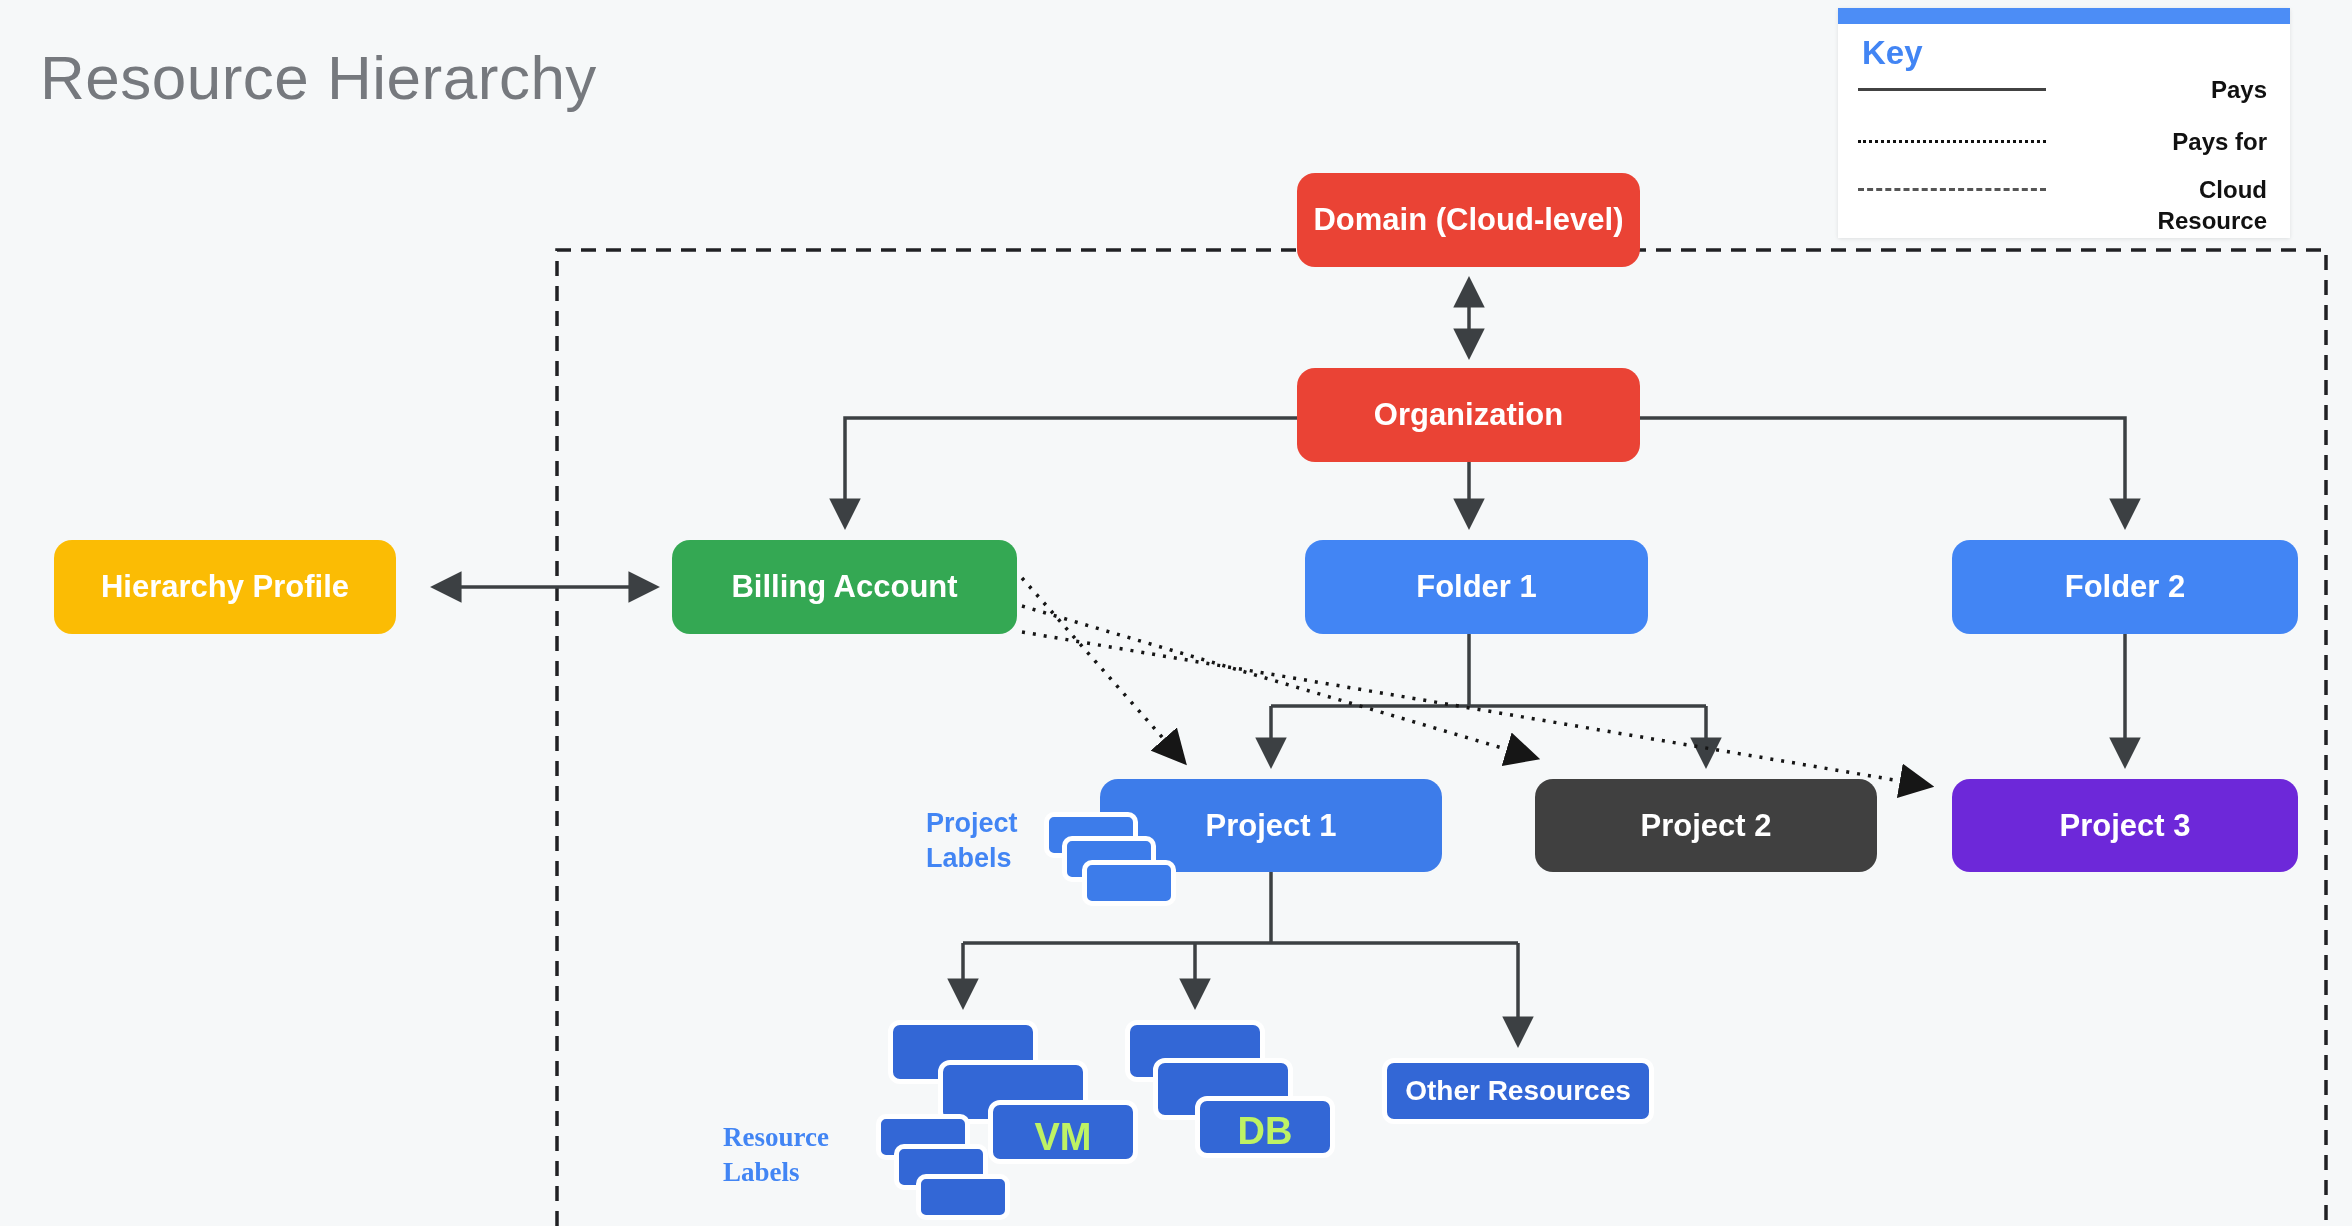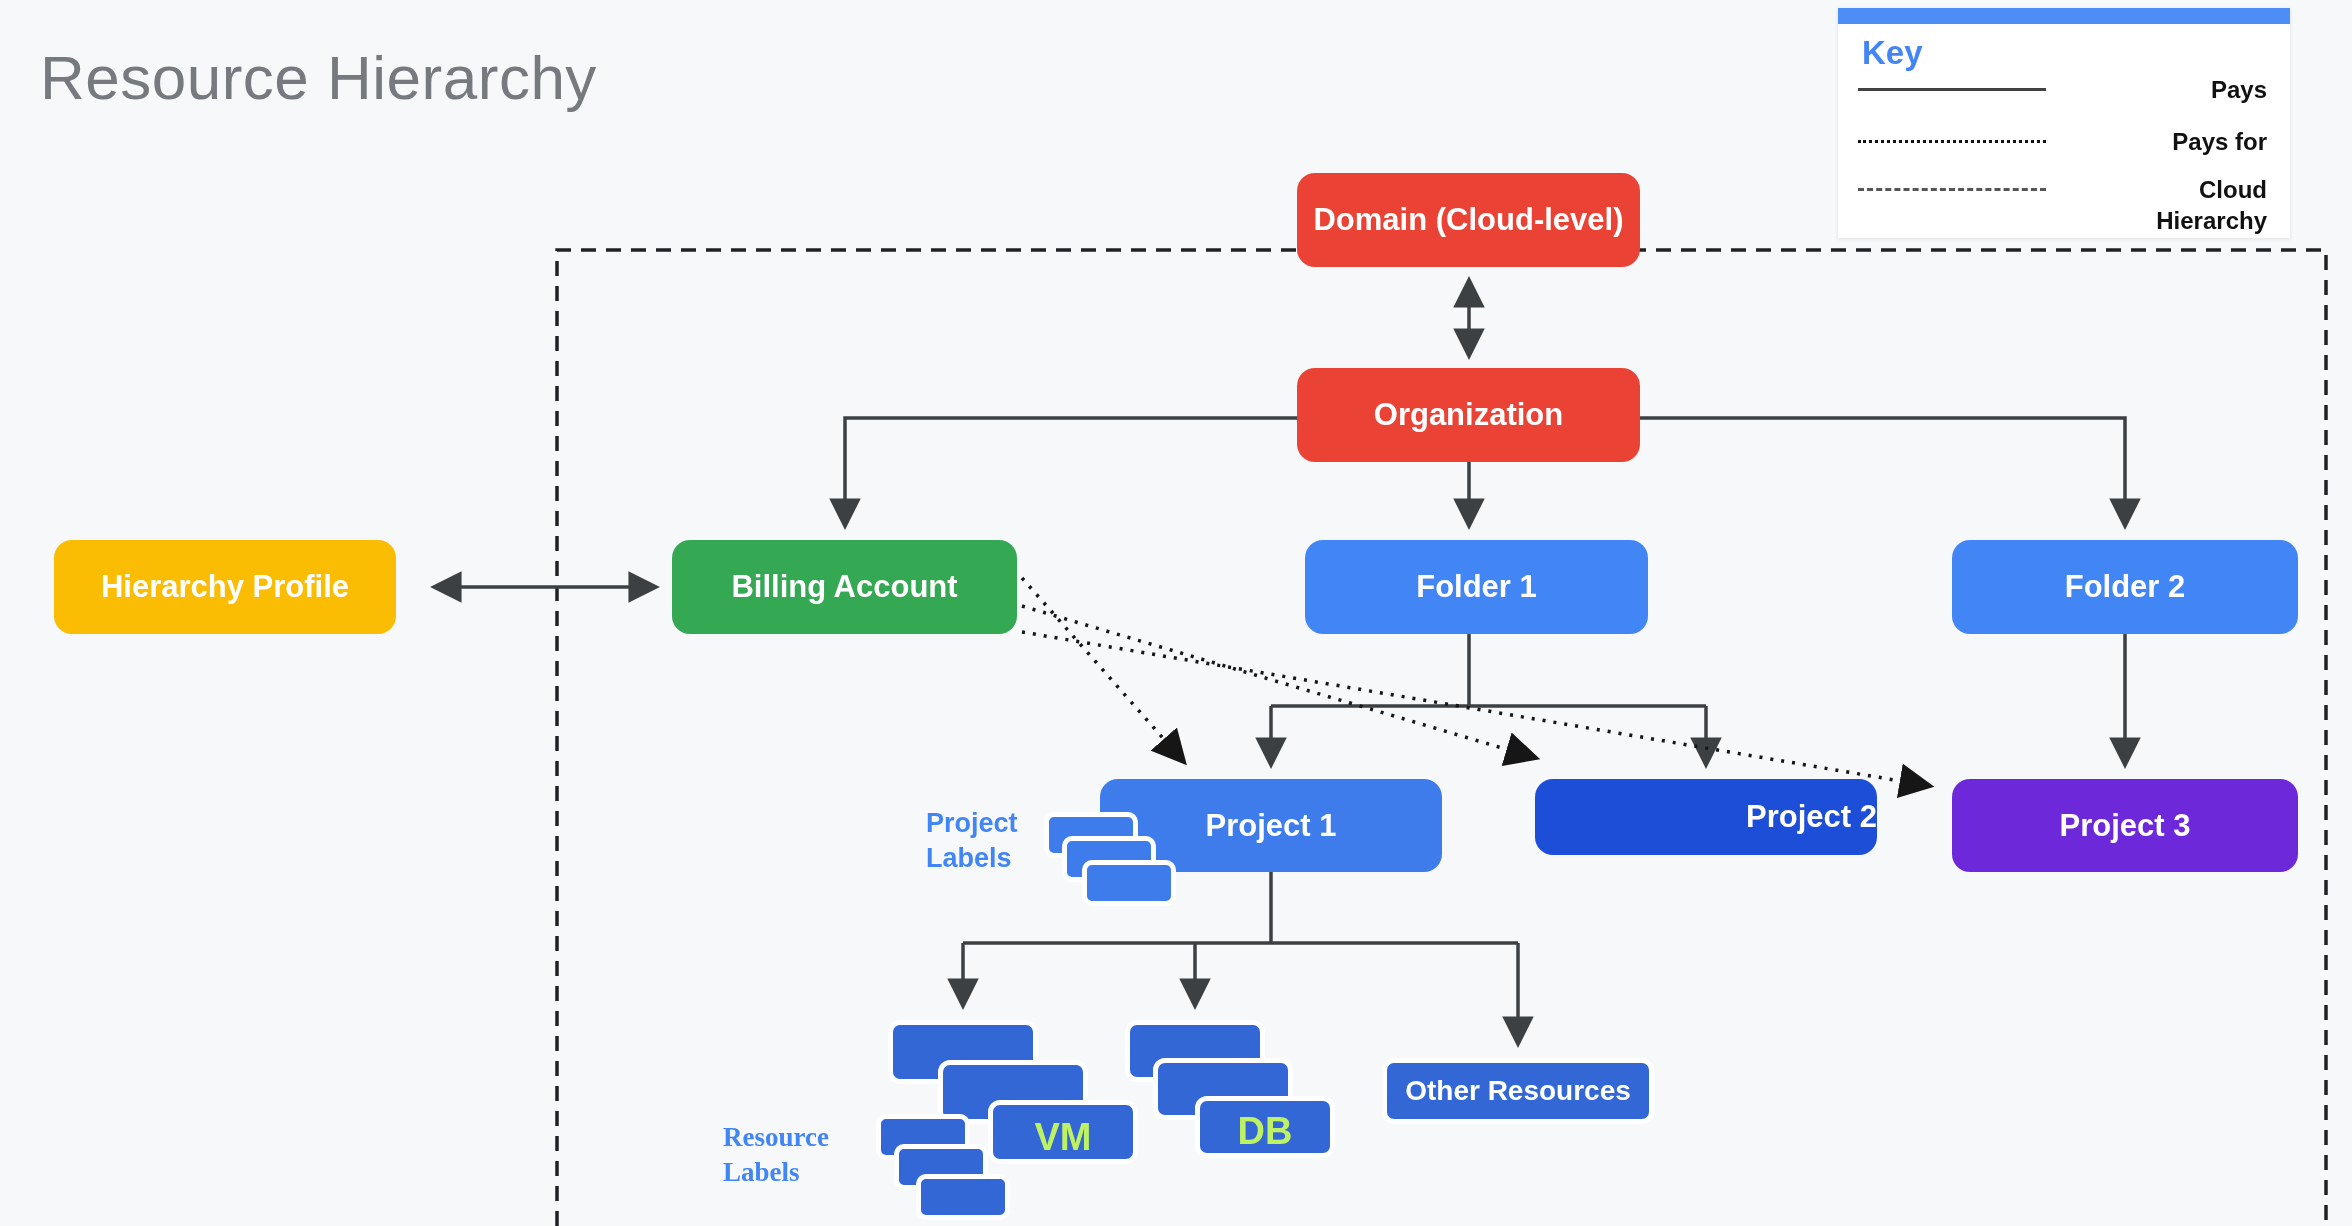--- a/index.html
+++ b/index.html
@@ -15,21 +15,21 @@
   
   .node{position:absolute;border-radius:18px;color:#fff;font-weight:bold;font-size:31px;
         display:flex;align-items:center;justify-content:center;z-index:2;text-align:center;}
   .n-payments{left:54px;top:540px;width:342px;height:94px;background:#FBBC04;}
   .n-billing{left:672px;top:540px;width:345px;height:94px;background:#34A853;}
   .n-domain{left:1297px;top:173px;width:343px;height:94px;background:#EA4335;}
   .n-organization{left:1297px;top:368px;width:343px;height:94px;background:#EA4335;}
   .n-folder1{left:1297px;top:540px;width:343px;height:94px;background:#4285F4;margin-left:8px;}
   .n-folder2{left:1952px;top:540px;width:346px;height:94px;background:#4285F4;}
   .n-project1{left:1100px;top:779px;width:342px;height:93px;background:#3D7CEA;}
-  .n-project2{left:1535px;top:779px;width:342px;height:76px;background:#1d4ed8;justify-content:flex-end;}
+  .n-project2{left:1535px;top:779px;width:342px;height:93px;background:#404040;}
   .n-project3{left:1952px;top:779px;width:346px;height:93px;background:#6d28d9;}
 
   
   .stack-box{position:absolute;background:#3367D6;border:5px solid #fff;border-radius:12px;z-index:3;
              display:flex;align-items:flex-end;justify-content:center;color:#bef264;font-weight:bold;font-size:38px;box-sizing:border-box;}
   .vm1{left:888px;top:1020px;width:150px;height:64px;}
   .vm2{left:938px;top:1060px;width:150px;height:64px;}
   .vm3{left:988px;top:1100px;width:150px;height:64px;z-index:4;}
   .db1{left:1125px;top:1020px;width:140px;height:62px;}
   .db2{left:1153px;top:1058px;width:140px;height:62px;}
@@ -160,16 +160,16 @@
   <div class="annot a-resource">Resource Labels</div>
 
   <div class="keybox">
     <div class="keybar"></div>
     <div class="keytitle">Key</div>
     <div class="keyline kl-solid"></div>
     <div class="keylabel klab-owns">Pays</div>
     <div class="keyline kl-dotted"></div>
     <div class="keylabel klab-pays">Pays for</div>
     <div class="keyline kl-dashed"></div>
-    <div class="keylabel klab-cloud">Cloud Hierarchy</div>
+    <div class="keylabel klab-cloud">Cloud Resource</div>
   </div>
 
 </div>
 
 </body></html>

